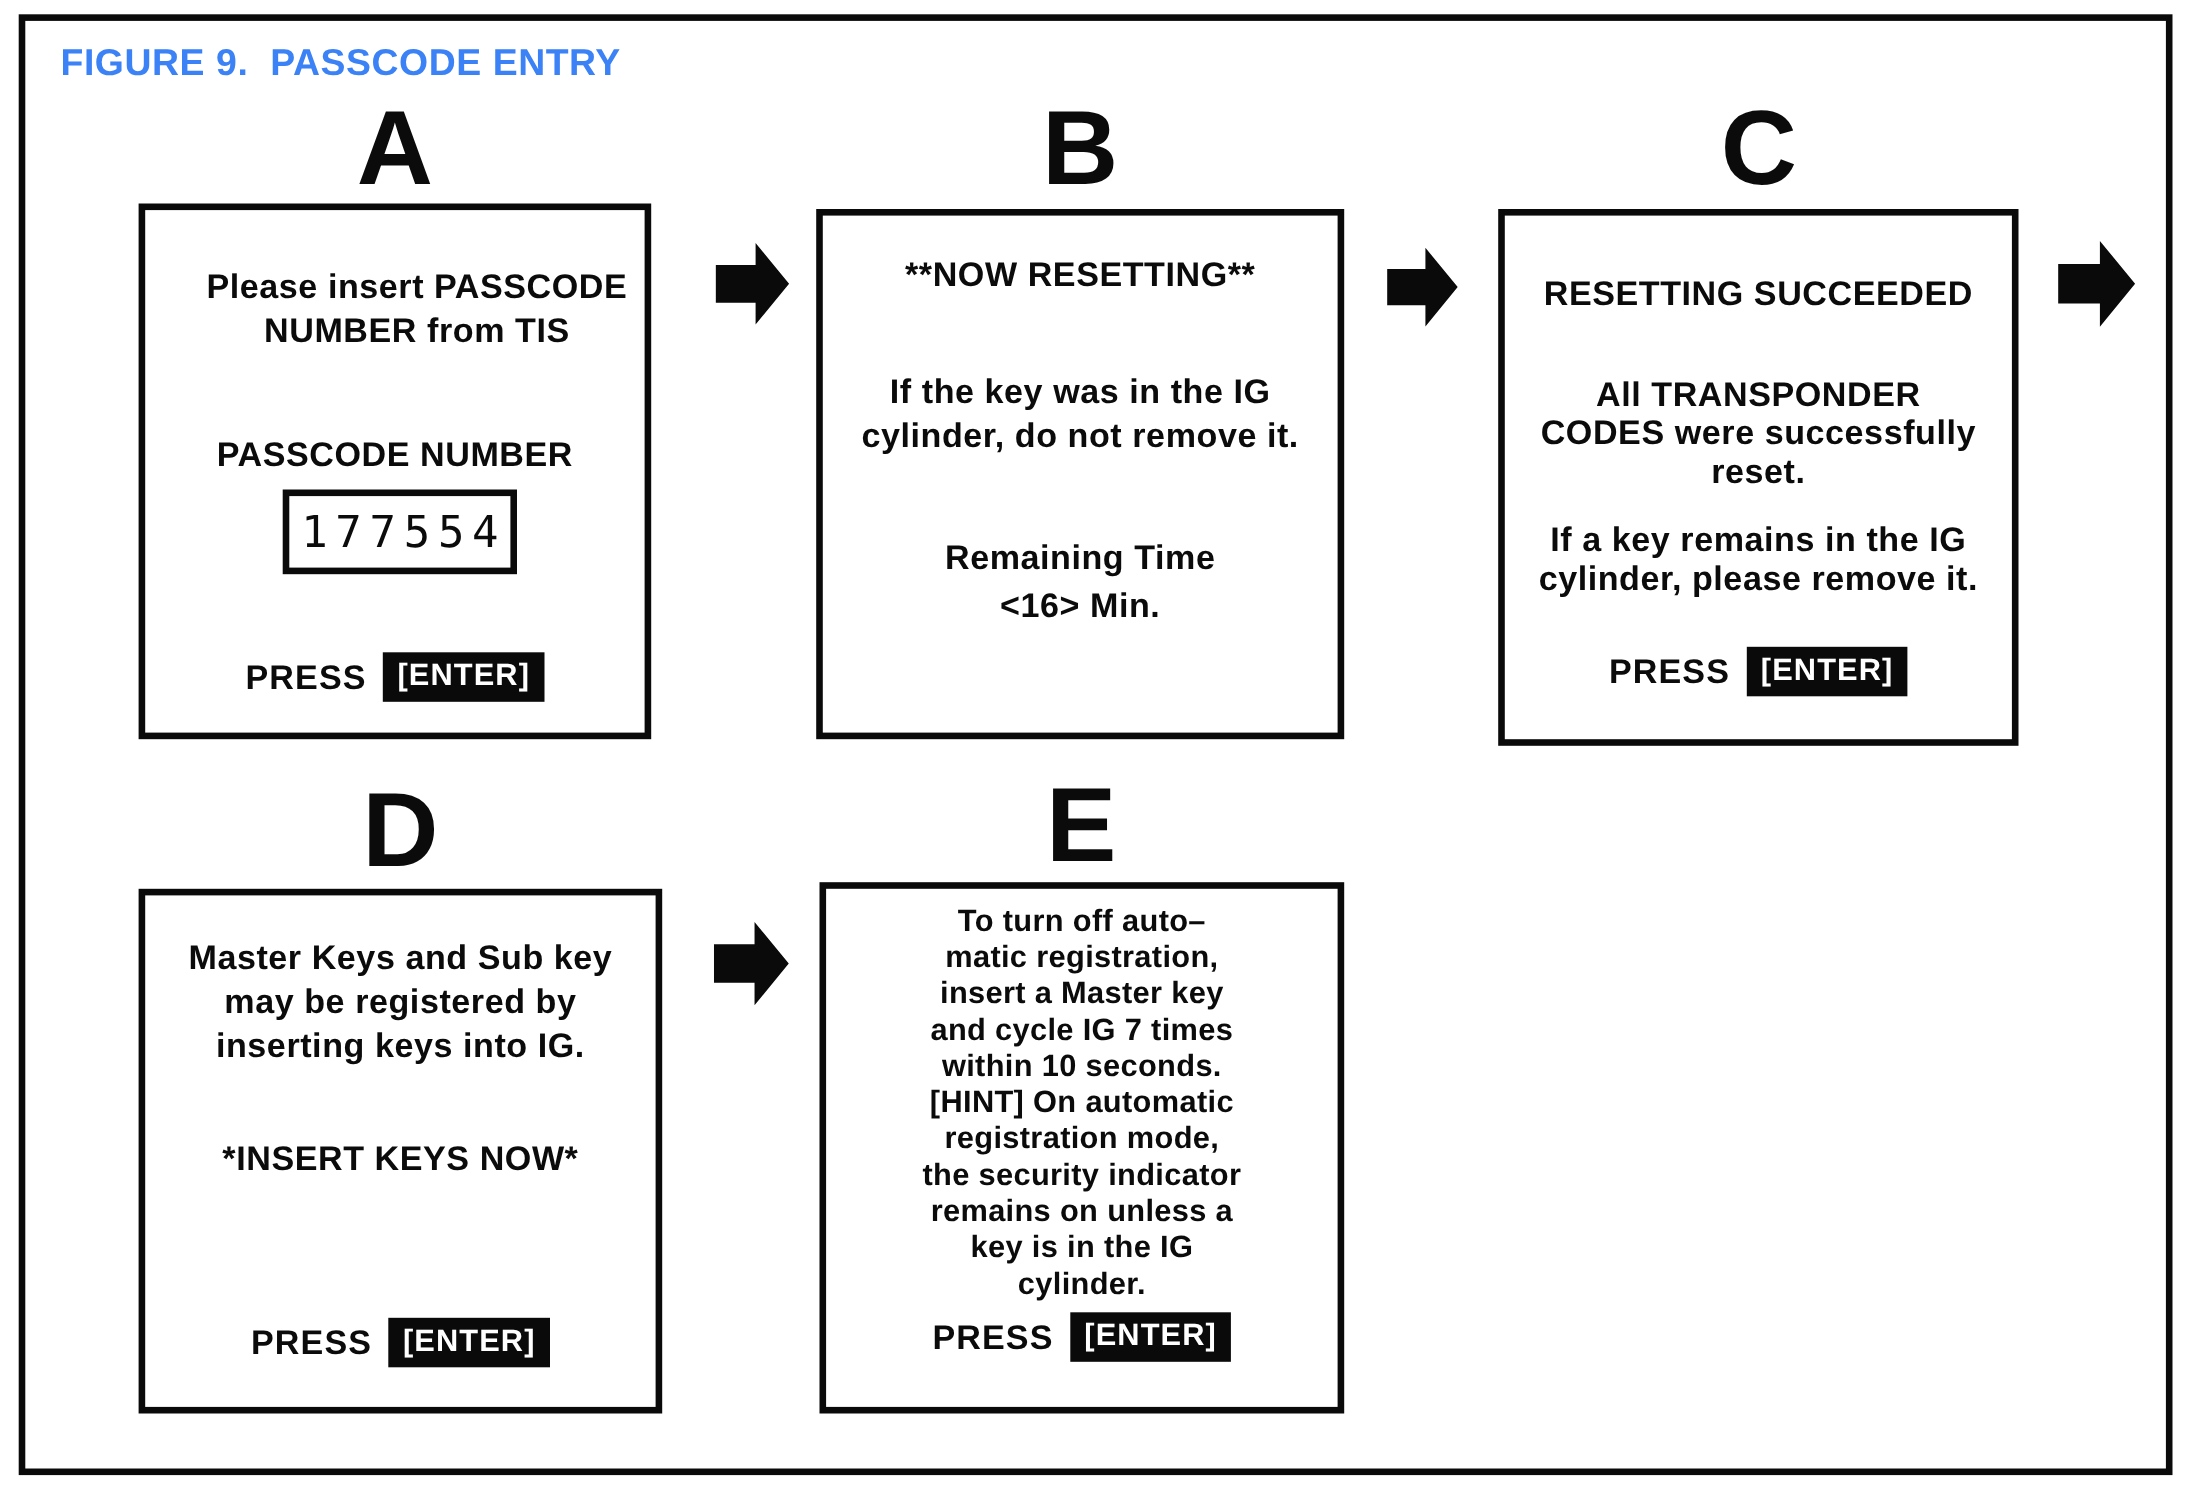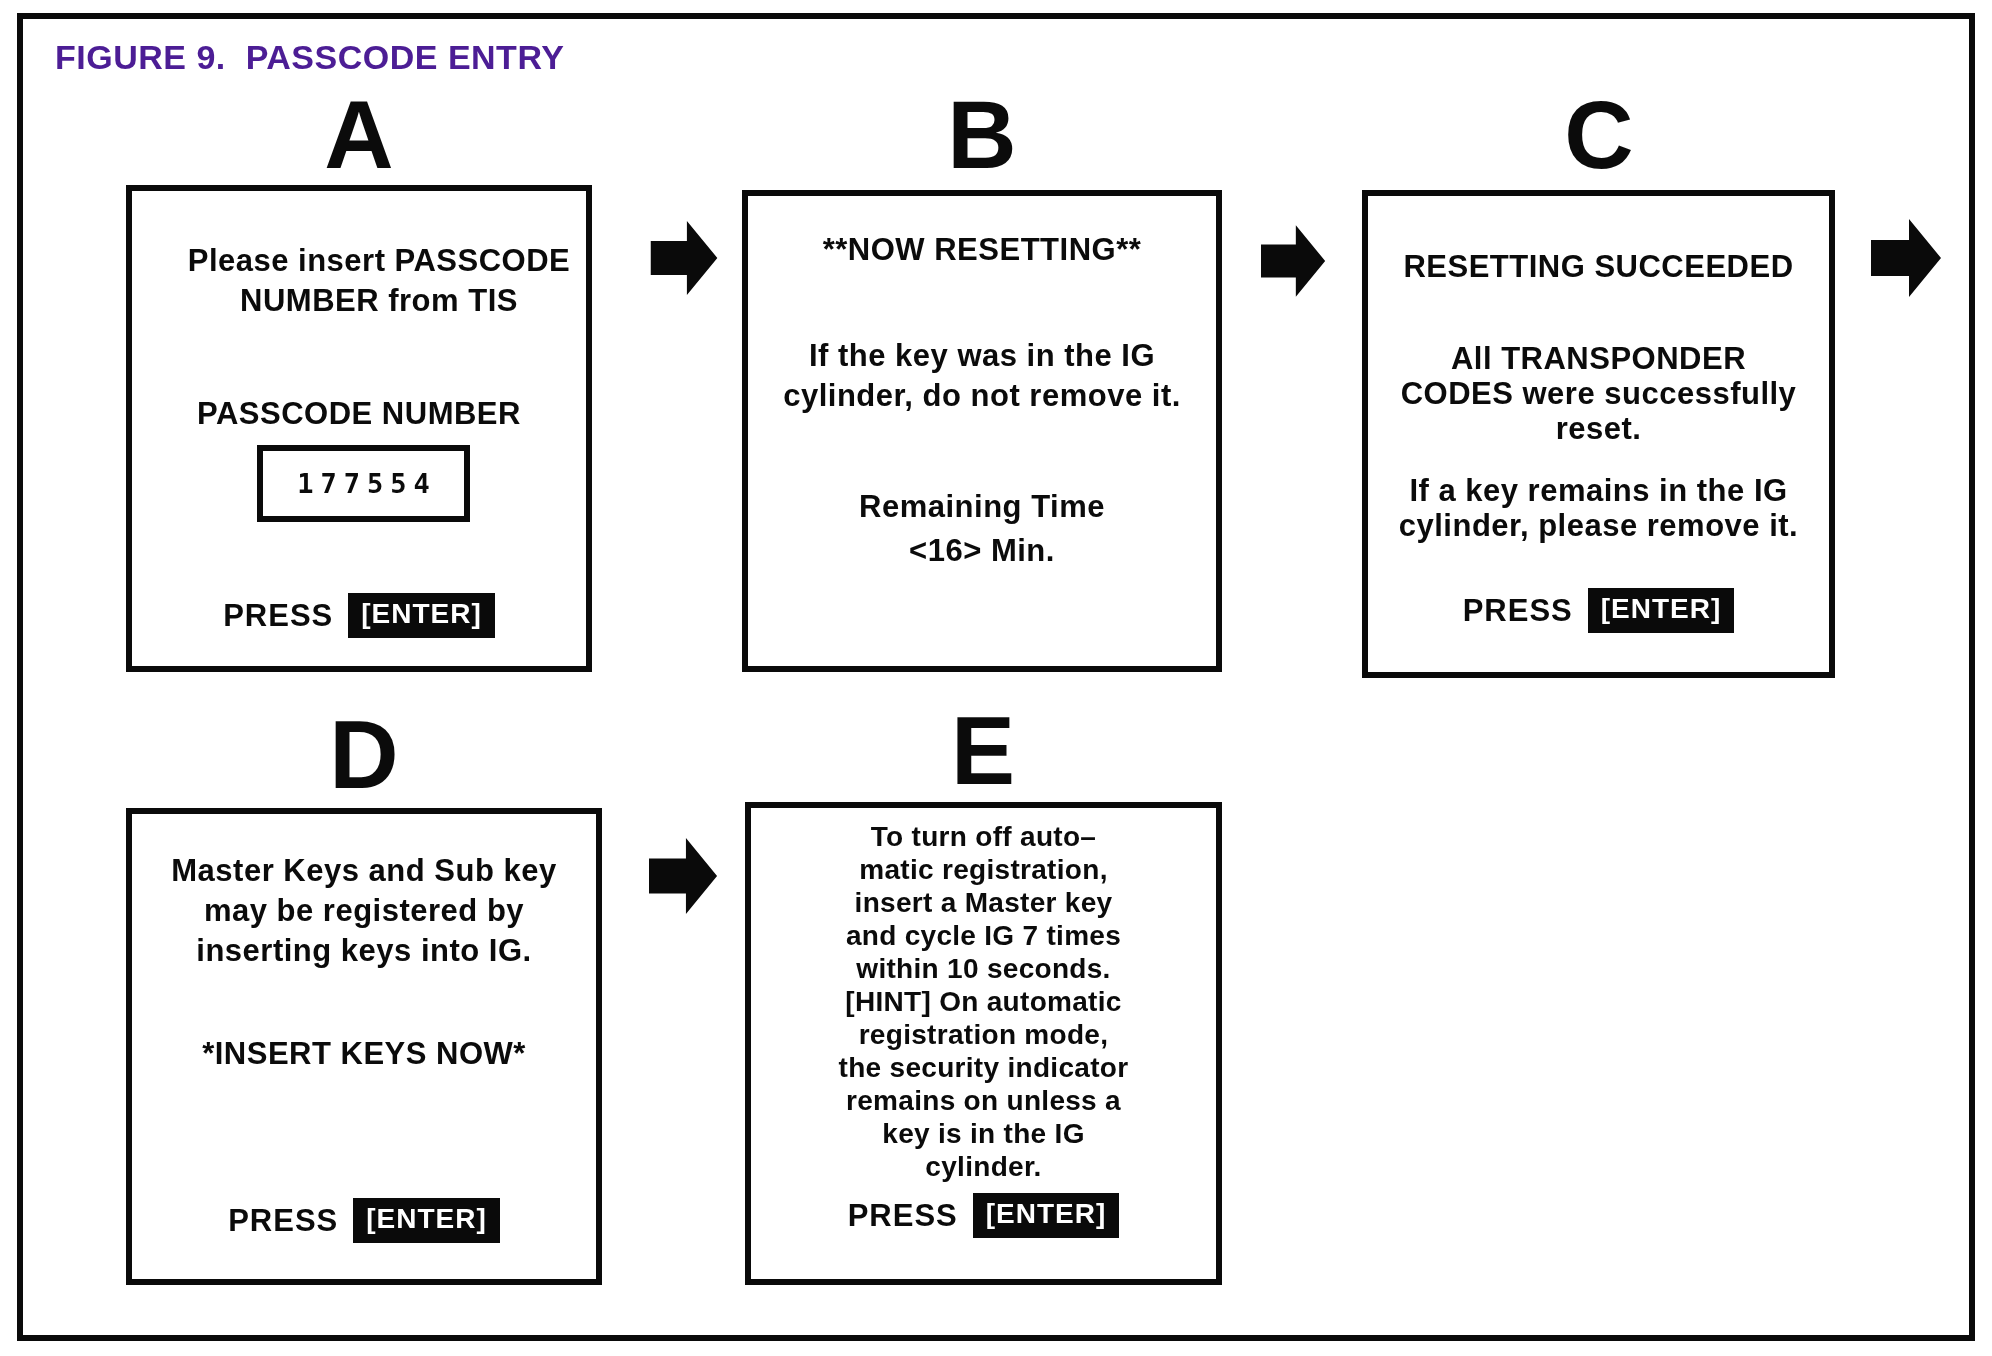--- a/index.html
+++ b/index.html
@@ -20,21 +20,21 @@
   .grp{position:absolute;left:0;right:0;text-align:center;}
   .t31{font-size:31px;line-height:40px;letter-spacing:.5px;}
   .lh35{line-height:35px;}
   .lh44{line-height:44px;}
   .t28{font-size:28px;line-height:33px;letter-spacing:.3px;}
   .passcode-box{
     position:absolute;left:125px;top:254px;width:201px;height:65px;
     border:6px solid #0a0a0a;display:flex;align-items:center;justify-content:center;
   }
   .passcode-val{
-    font-family:"DejaVu Sans Mono",monospace;font-weight:bold;font-size:27px;
+    font-family:"DejaVu Sans Mono",monospace;font-weight:normal;font-size:40px;
     letter-spacing:7px;padding-left:7px;
   }
   .footer{
     position:absolute;left:0;right:0;display:flex;align-items:center;
     justify-content:center;gap:15px;
   }
   .press{font-size:31px;letter-spacing:1px;}
   .enter-chip{
     background:#0a0a0a;color:#ffffff;font-size:28px;letter-spacing:1px;
     padding:7px 13px 10px 13px;line-height:1;
@@ -42,21 +42,21 @@
   .arrow{position:absolute;}
   .arrow svg{display:block;}
 </style>
 </head>
 <body>
 
 <div class="canvas">
 
   <div class="outer"></div>
 
-  <div class="fig-title" style="color:#4c1d95;">FIGURE 9.  PASSCODE ENTRY</div>
+  <div class="fig-title" style="color:#3b82f6;">FIGURE 9.  PASSCODE ENTRY</div>
 
   <div class="screen-label" style="left:359px;top:87px;">A</div>
   <div class="screen-label" style="left:982px;top:87px;">B</div>
   <div class="screen-label" style="left:1599px;top:87px;">C</div>
   <div class="screen-label" style="left:364px;top:707px;">D</div>
   <div class="screen-label" style="left:983px;top:703px;">E</div>
 
   <div class="box" id="box-a">
     <div class="grp t31" style="top:50px;padding-left:40px;">
       <div>Please insert PASSCODE</div>

